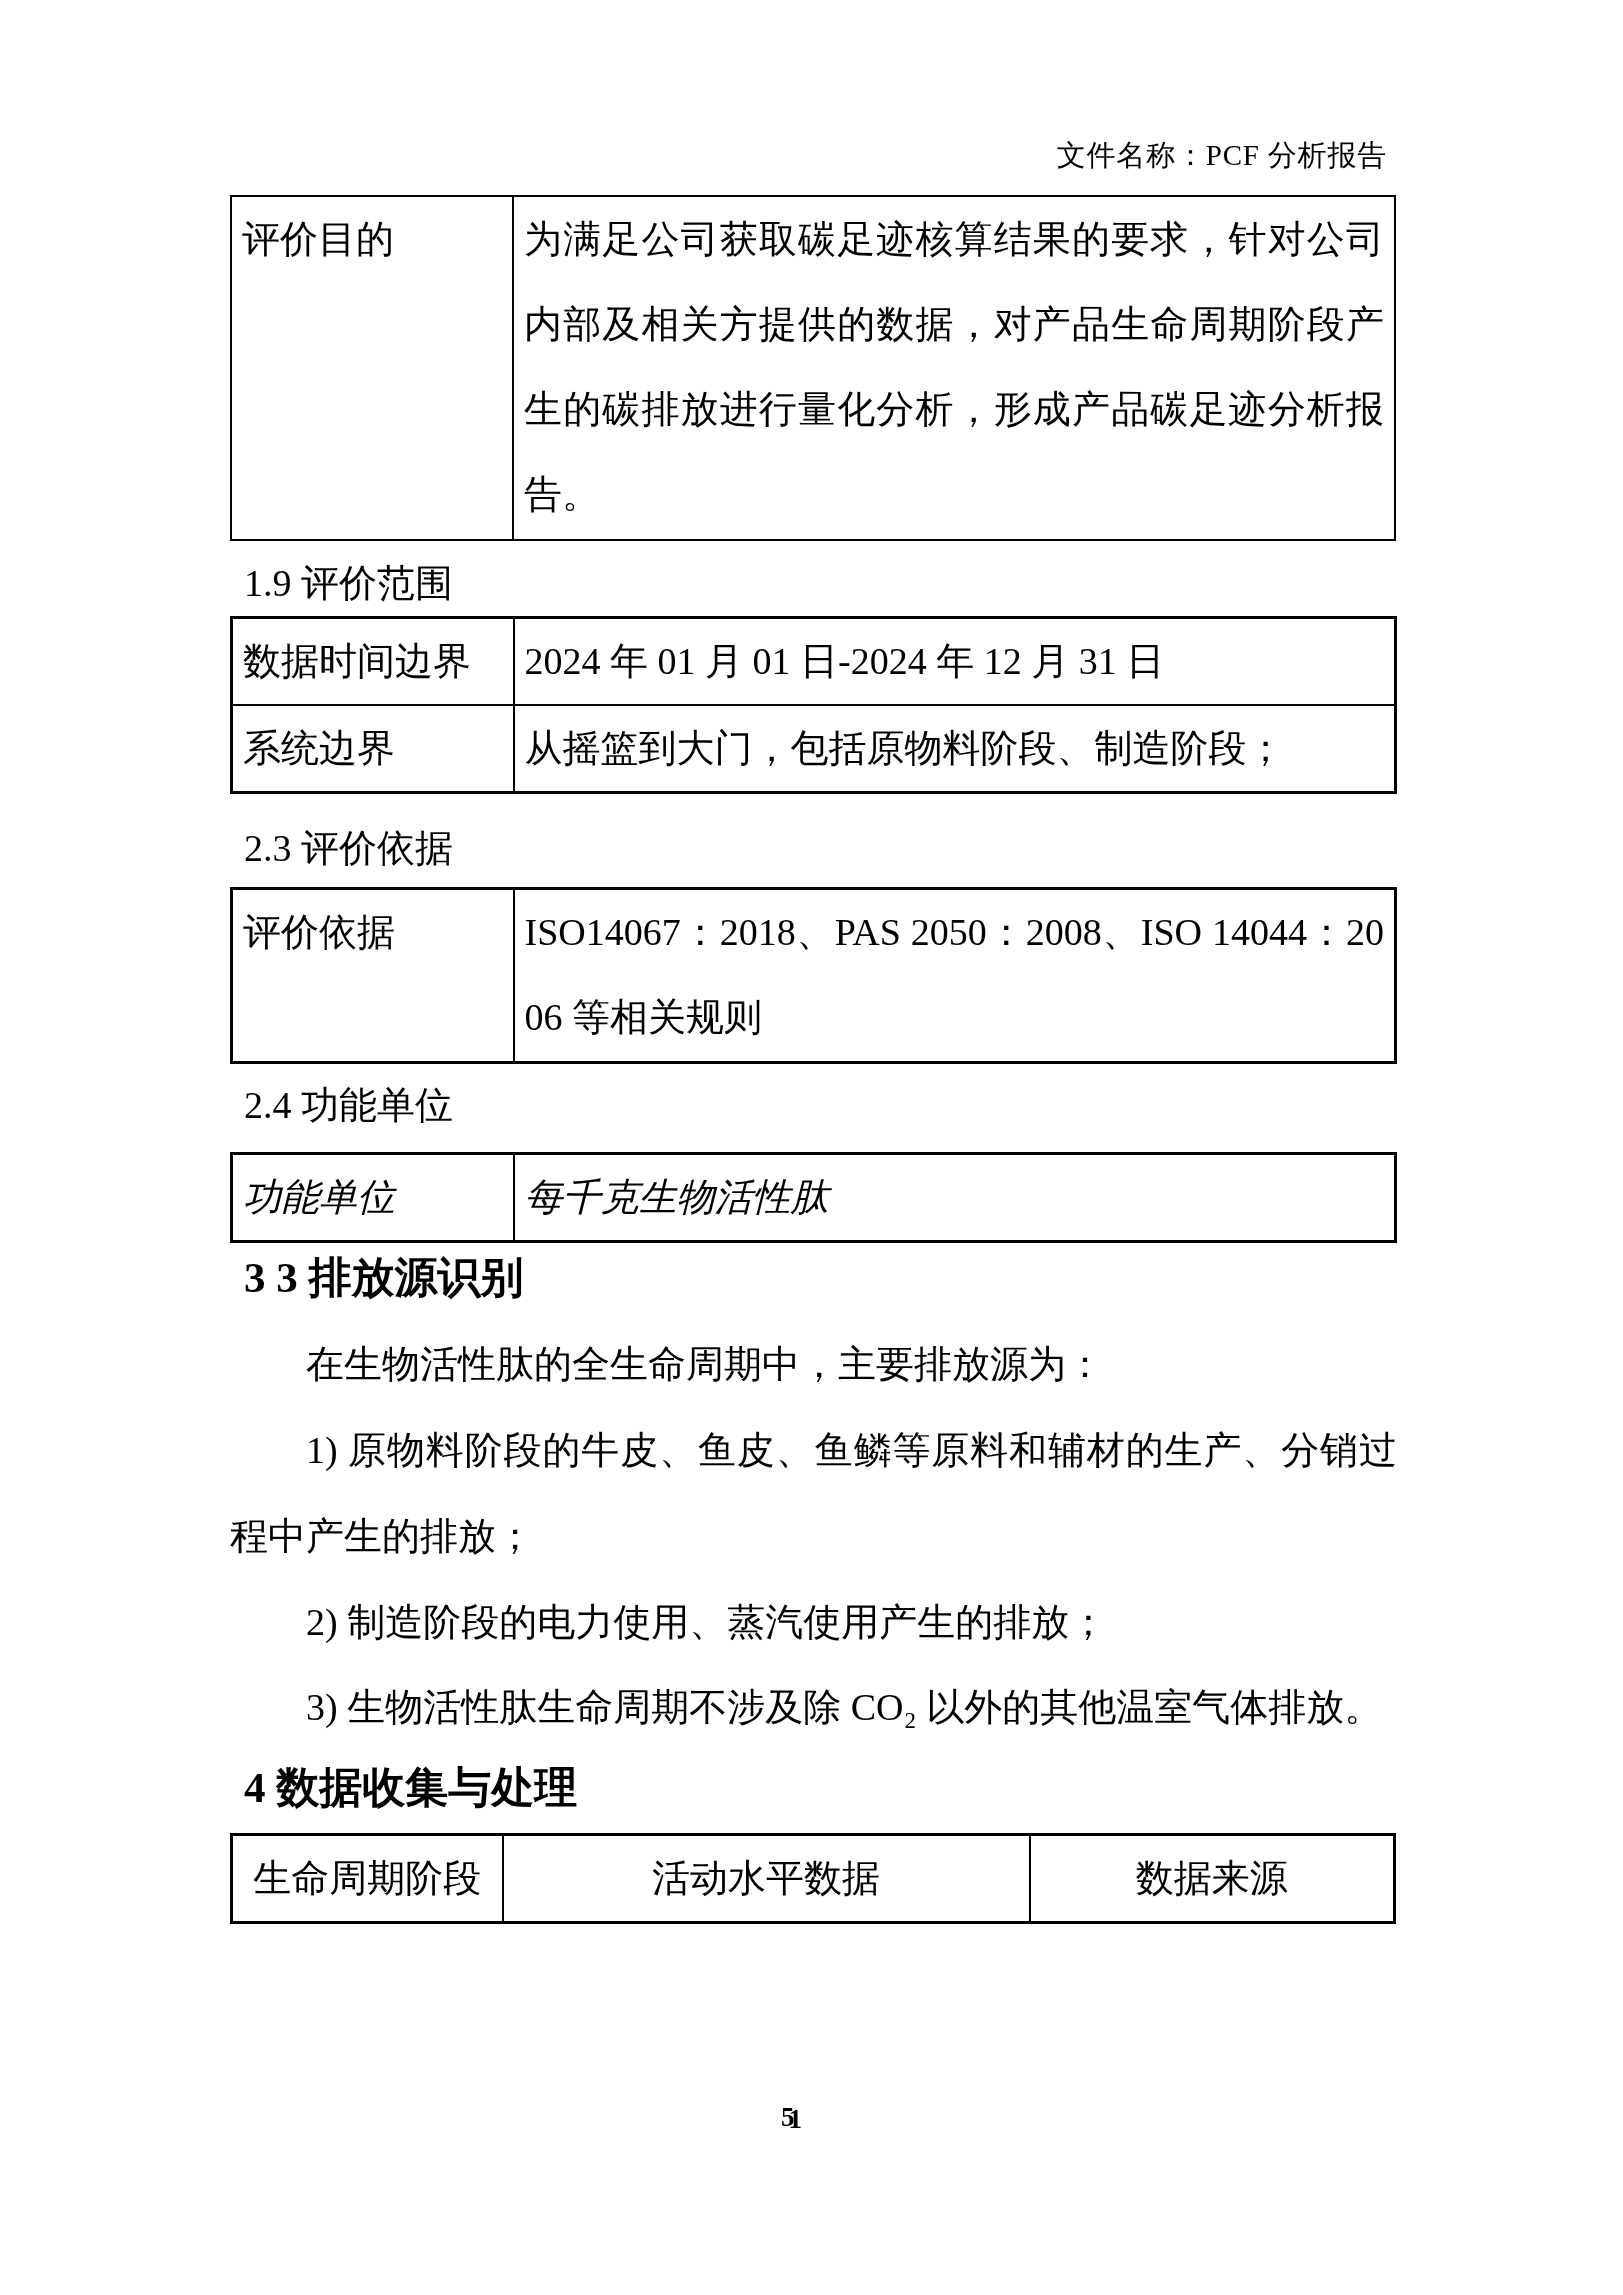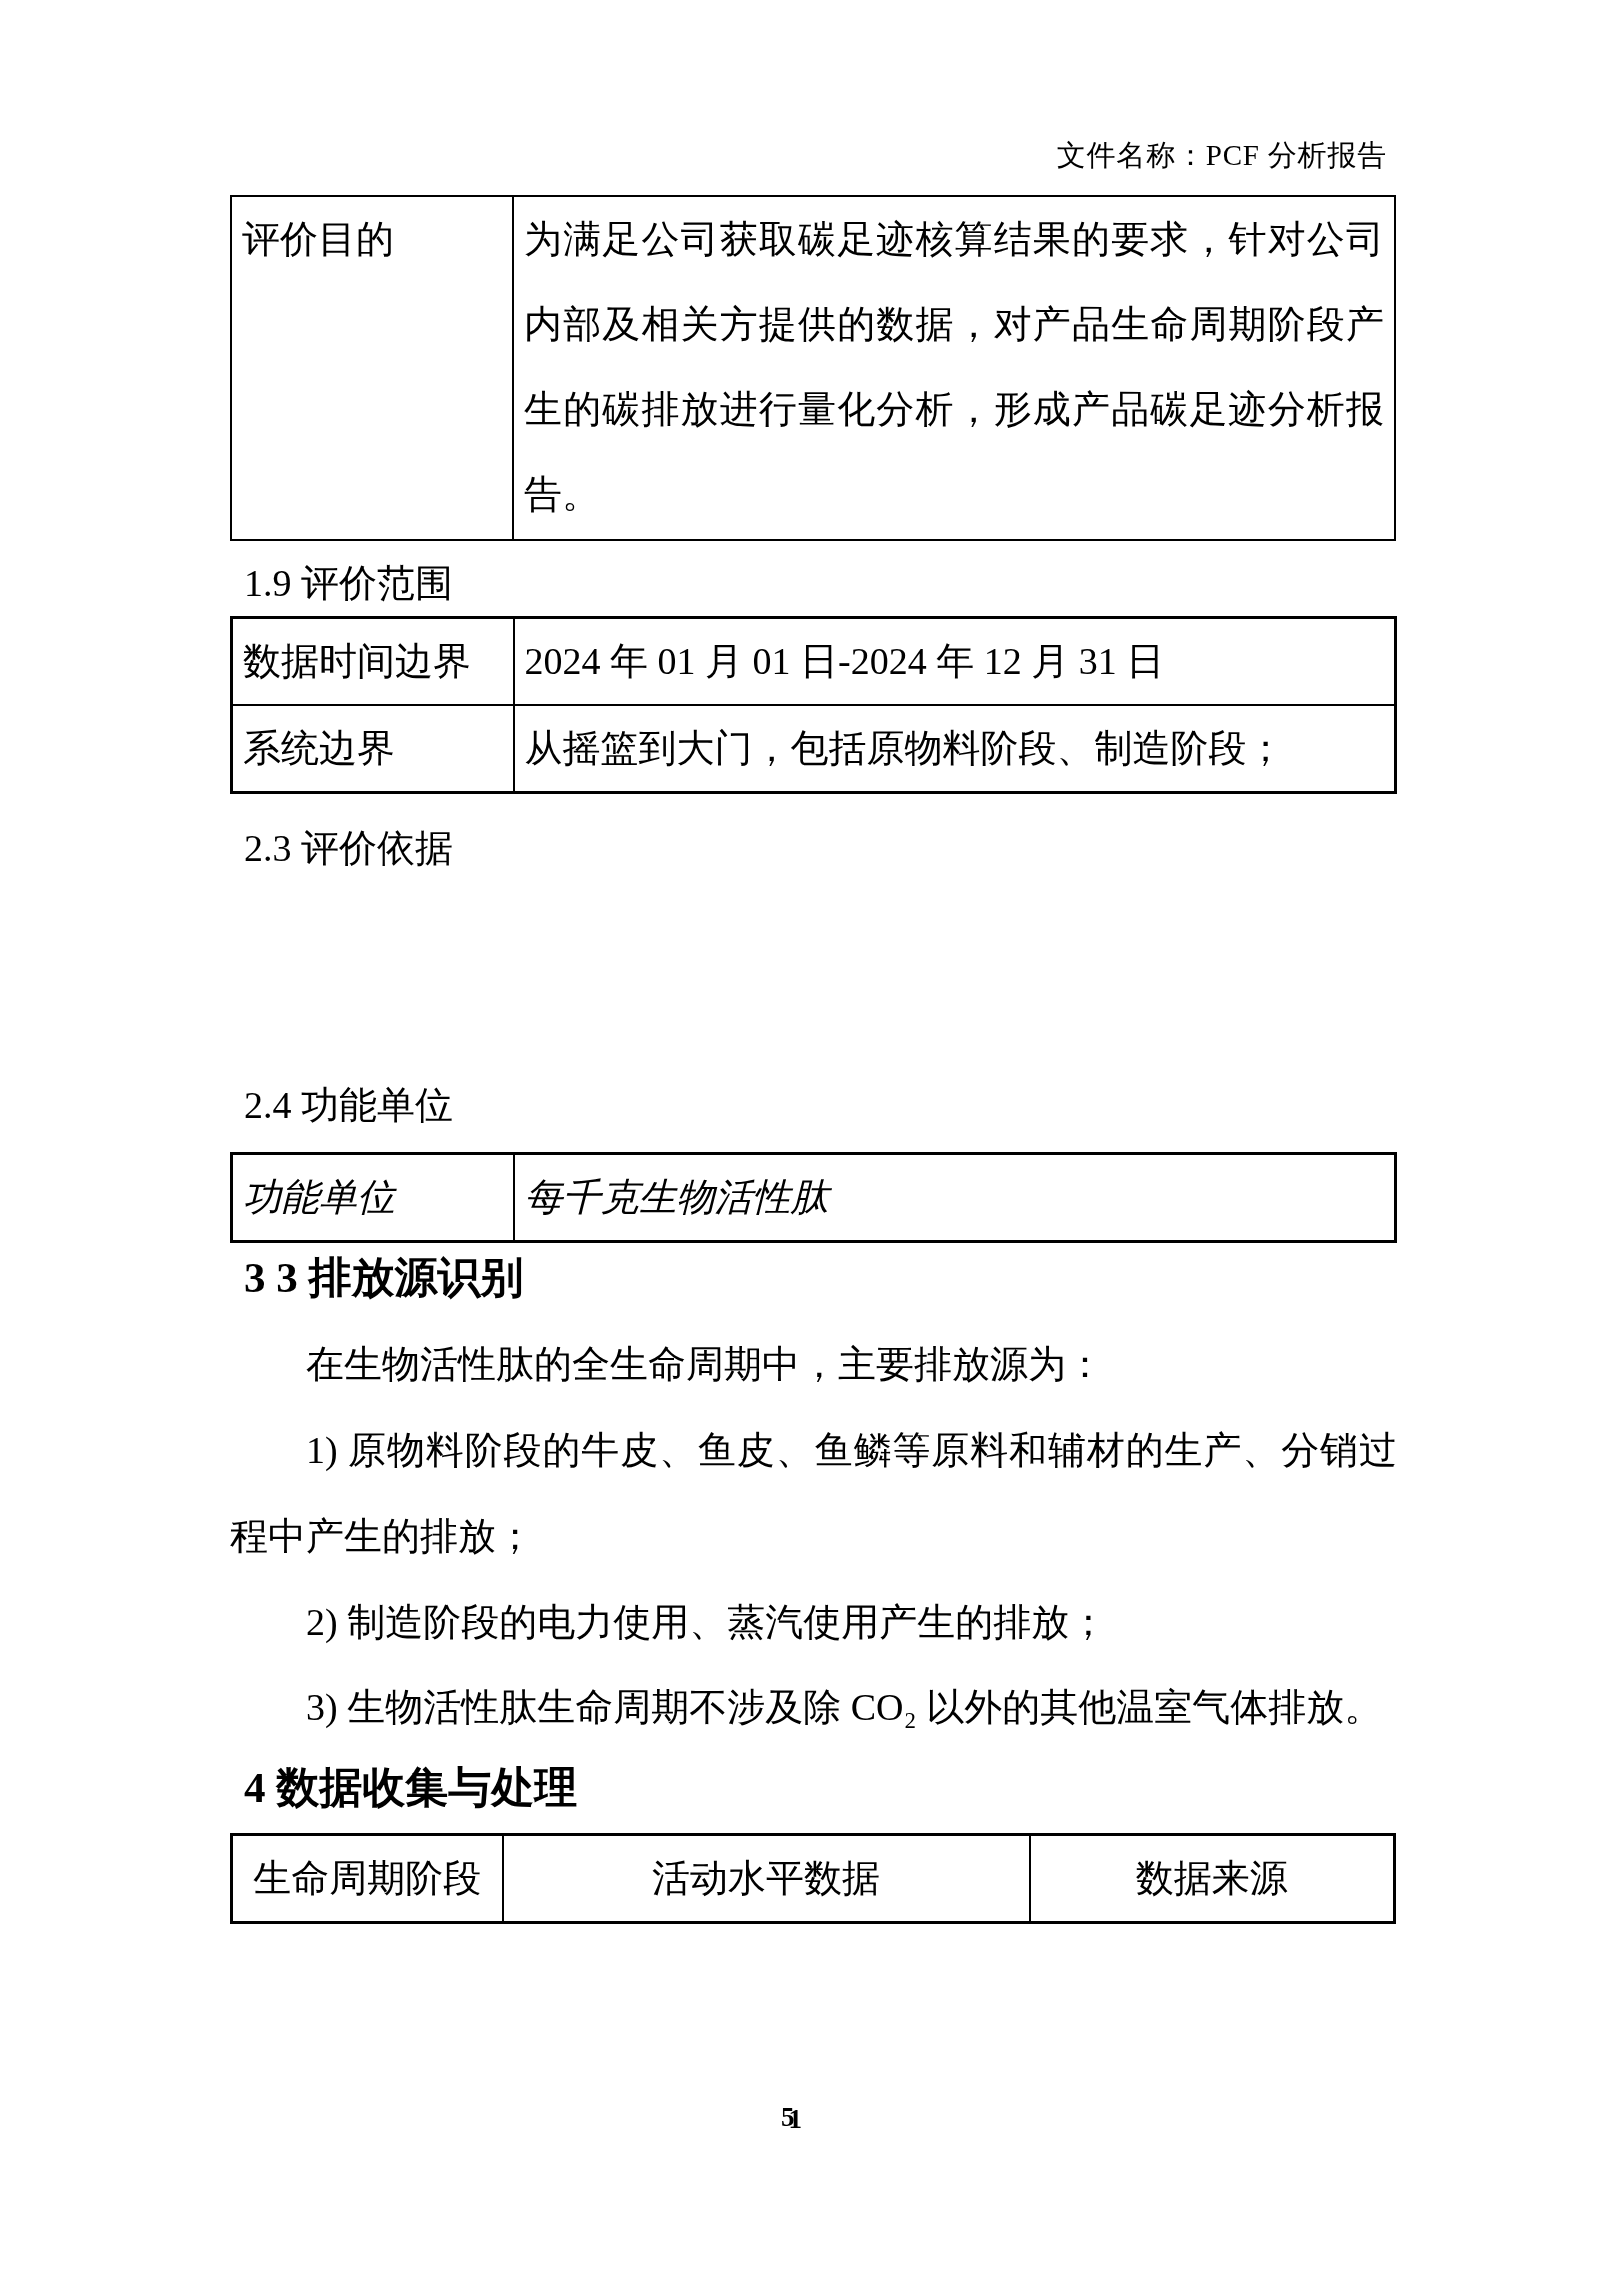--- a/index.html
+++ b/index.html
@@ -97,20 +97,32 @@
     </tr>
     <tr>
       <td>系统边界</td>
       <td>从摇篮到大门，包括原物料阶段、制造阶段；</td>
     </tr>
   </tbody>
     </table>
 
   <div class="heading" style="top:826px">2.3 评价依据</div>
 
+  <table class="tbl t-basis" style="top:887px">
+    <colgroup>
+        <col style="width:282px">
+        <col style="width:882px">
+      </colgroup>
+    <tbody>
+        <tr>
+      <td>评价依据</td>
+      <td class="val">ISO14067：2018、PAS 2050：2008、ISO 14044：2006 等相关规则</td>
+    </tr>
+  </tbody>
+    </table>
 
   <div class="heading" style="top:1083px">2.4 功能单位</div>
 
   <table class="tbl t-func" style="top:1152px">
     <colgroup>
         <col style="width:282px">
         <col style="width:882px">
       </colgroup>
     <tbody>
         <tr>

